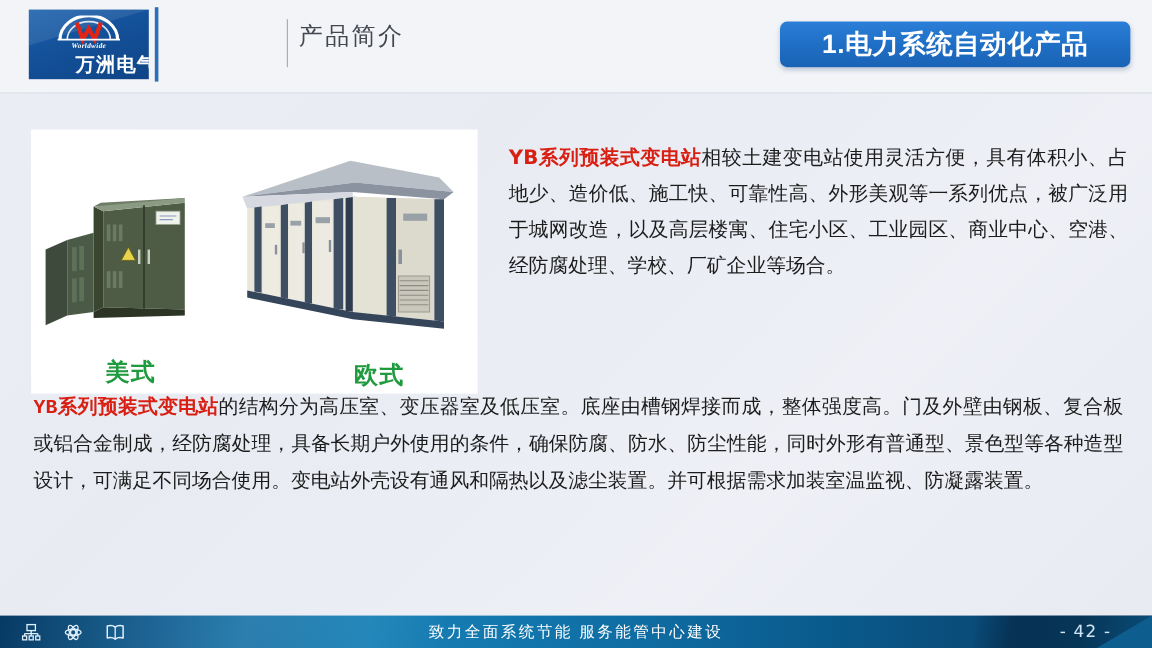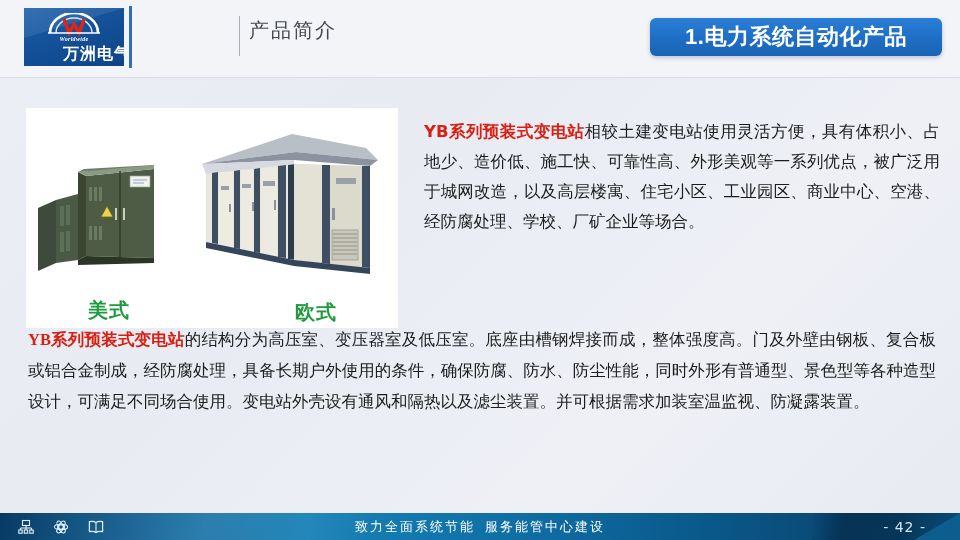--- a/index.html
+++ b/index.html
@@ -161,21 +161,21 @@
     font-family: "DejaVu Sans", sans-serif;
     text-align: justify;
   }
   #bottom-paragraph {
     position: absolute;
     left: 28px; top: 324px;
     width: 908px;
     font-size: 16.5px;
     line-height: 31px;
     color: #1c1c1c;
-    font-family: Liberation Serif, serif;
+    font-family: Liberation Mono, monospace;
     text-align: justify;
   }
   .hl {
     color: #d81f12;
     font-weight: bold;
   }
 
   
   #footer {
     position: absolute;
@@ -205,21 +205,21 @@
   #footer-slogan {
     position: absolute;
     left: 0; top: 0;
     width: 960px; height: 27px;
     display: flex;
     align-items: center;
     justify-content: center;
     color: #ffffff;
     font-size: 13px;
     letter-spacing: 2px;
-    font-family: Liberation Mono, monospace;
+    font-family: Liberation Serif, serif;
   }
   #footer-page-panel {
     position: absolute;
     right: 0; top: 0;
     width: 148px; height: 27px;
     background: linear-gradient(100deg, rgba(4,40,70,0.0) 0%, rgba(5,44,76,0.75) 22%, #063657 60%, #0a4d7a 100%);
   }
   #footer-page-panel .notch {
     position: absolute;
     right: 0; bottom: 0;

